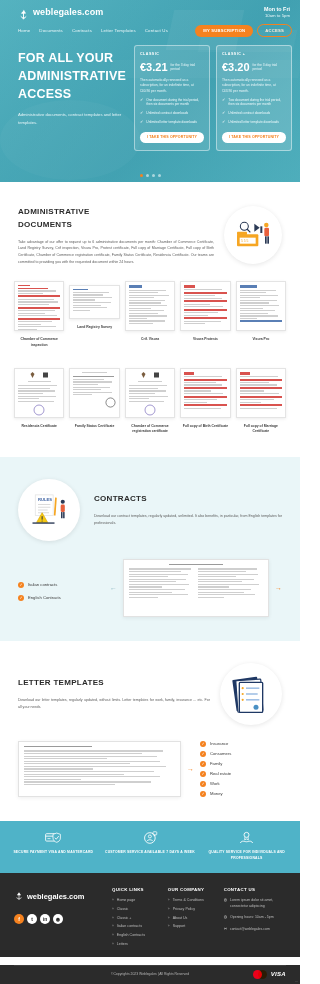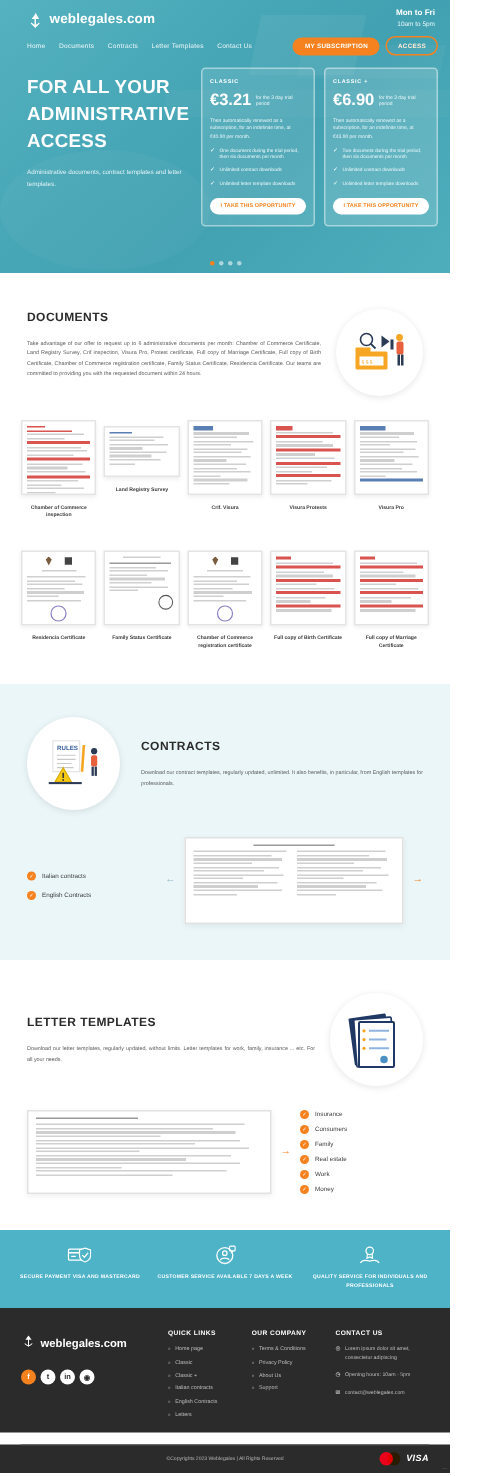--- a/index.html
+++ b/index.html
@@ -225,21 +225,21 @@
         <div class="feat">
           <span class="feat-check">✓</span>
           <span class="feat-txt">Unlimited letter template downloads</span>
         </div>
         <div class="card-cta">I TAKE THIS OPPORTUNITY</div>
       </div>
 
       <div class="card b">
         <div class="card-tag">CLASSIC +</div>
         <div class="card-price-row">
-          <div class="card-price">€6.90</div>
+          <div class="card-price">€3.20</div>
           <div class="card-price-note">for the 3 day trial period</div>
         </div>
         <div class="card-desc">Then automatically renewed as a subscription, for an indefinite time, at €43.90 per month.</div>
         <div class="feat">
           <span class="feat-check">✓</span>
           <span class="feat-txt">Two document during the trial period, then six documents per month</span>
         </div>
         <div class="feat">
           <span class="feat-check">✓</span>
           <span class="feat-txt">Unlimited contract downloads</span>
@@ -258,20 +258,21 @@
     <span class="dot on"></span>
     <span class="dot"></span>
     <span class="dot"></span>
     <span class="dot"></span>
   </div>
 </div>
 
 <div class="sec">
   <div class="sec-flex">
     <div style="flex:1;">
+      <div class="h2">ADMINISTRATIVE</div>
       <div class="h2">DOCUMENTS</div>
       <div class="body-p">Take advantage of our offer to request up to 6 administrative documents per month: Chamber of Commerce Certificate, Land Registry Survey, Crif inspection, Visura Pro, Protest certificate, Full copy of Marriage Certificate, Full copy of Birth Certificate, Chamber of Commerce registration certificate, Family Status Certificate, Residencia Certificate. Our teams are committed to providing you with the requested document within 24 hours.</div>
     </div>
     <div class="illus-circle">
       <svg width="40" height="34" viewBox="0 0 60 50">
         <rect x="6" y="24" width="32" height="18" rx="1.5" fill="#f6a623"></rect>
         <rect x="6" y="20" width="15" height="5" rx="1" fill="#f6a623"></rect>
         <rect x="10" y="29" width="24" height="9" fill="#fff"></rect>
         <text x="12" y="36" font-size="5" fill="#f6a623" font-family="Liberation Sans">5 5 5</text>
         <circle cx="17" cy="12" r="6" fill="none" stroke="#2b3a55" stroke-width="1.6"></circle>

